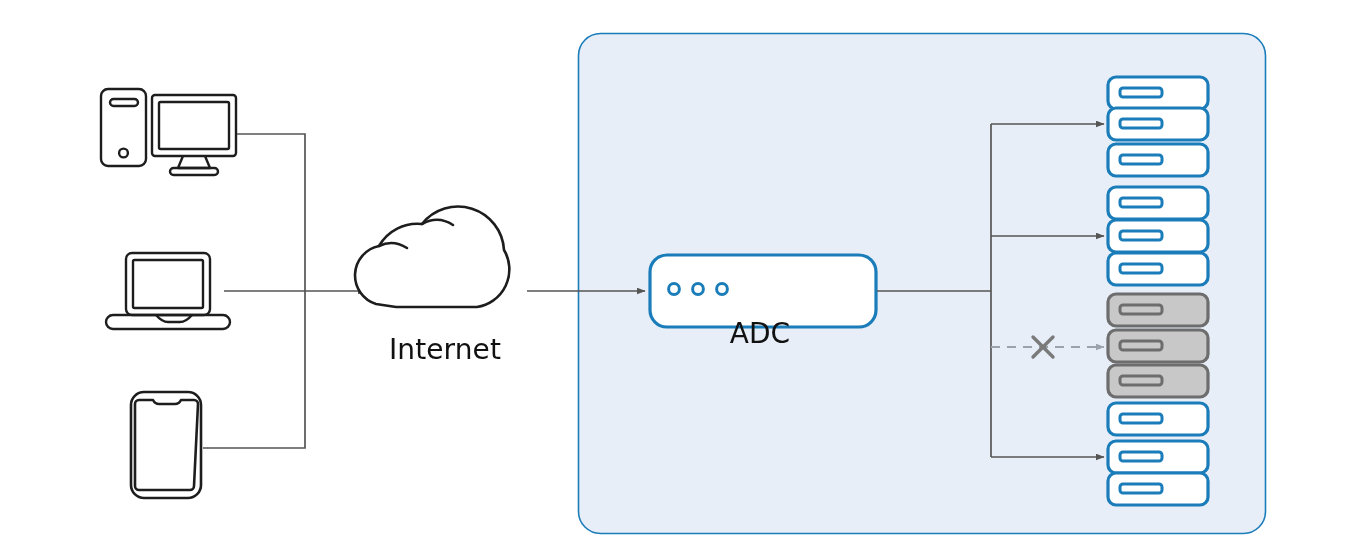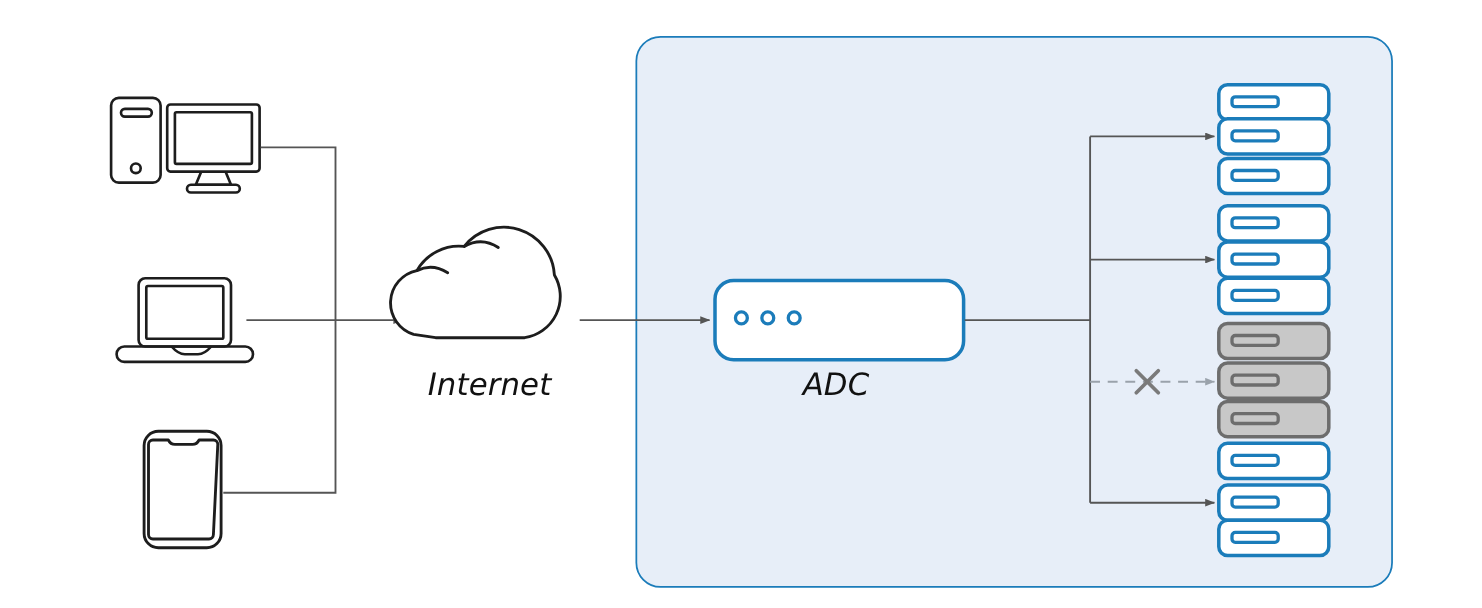--- a/index.html
+++ b/index.html
@@ -25,24 +25,23 @@
     height: 553px;
   }
   .node-label {
     position: absolute;
     color: #111111;
     font-size: 28px;
     line-height: 1;
     white-space: nowrap;
     text-align: center;
     letter-spacing: 0.1px;
-    font-style: italic;
   }
   #internet-label { left: 320px; top: 336px; width: 250px; }
-  #adc-label { left: 635px; top: 336px; width: 250px; }
+  #adc-label { left: 635px; top: 320px; width: 250px; }
 </style>
 </head>
 <body>
 
 <div id="diagram-root">
 
   <svg class="layer" viewBox="0 0 1347 553" xmlns="http://www.w3.org/2000/svg">
     <defs>
       <marker id="arrow" markerWidth="9" markerHeight="7" refX="8.4" refY="3.5" orient="auto" markerUnits="userSpaceOnUse">
         <path d="M0,0 L9,3.5 L0,7 z" fill="#555555"></path>

